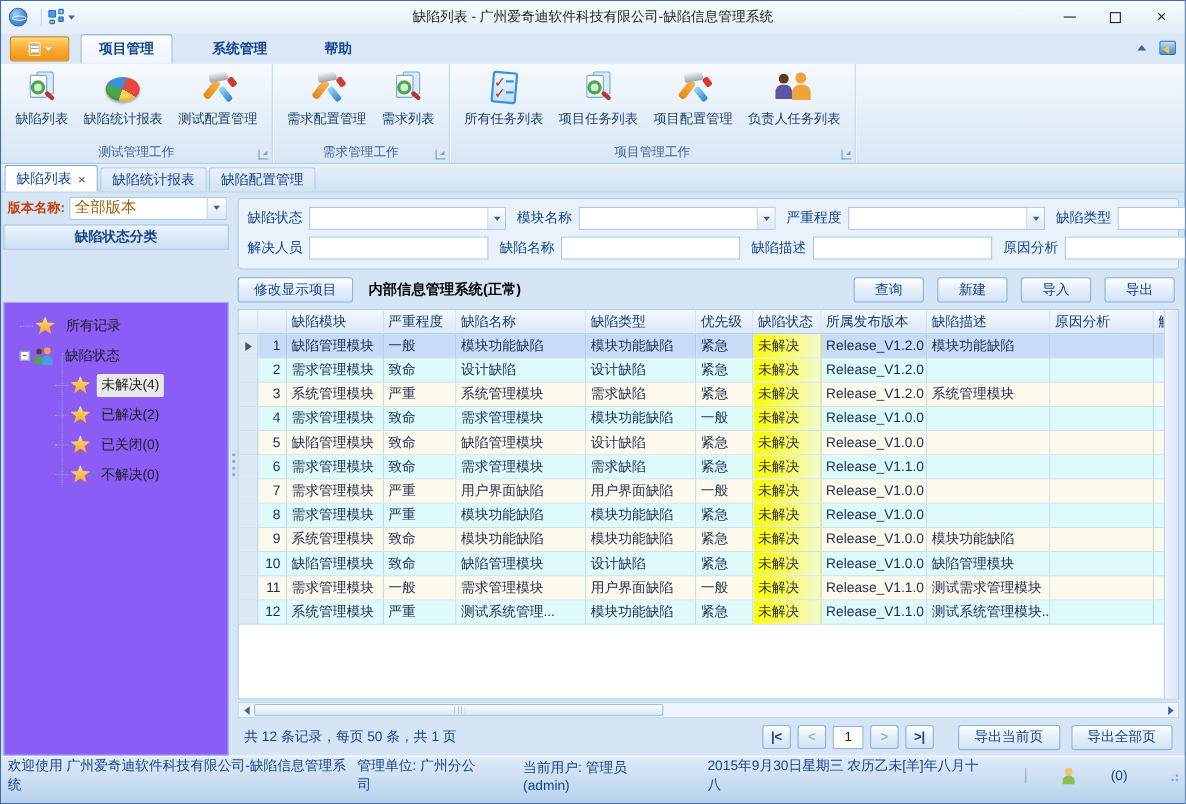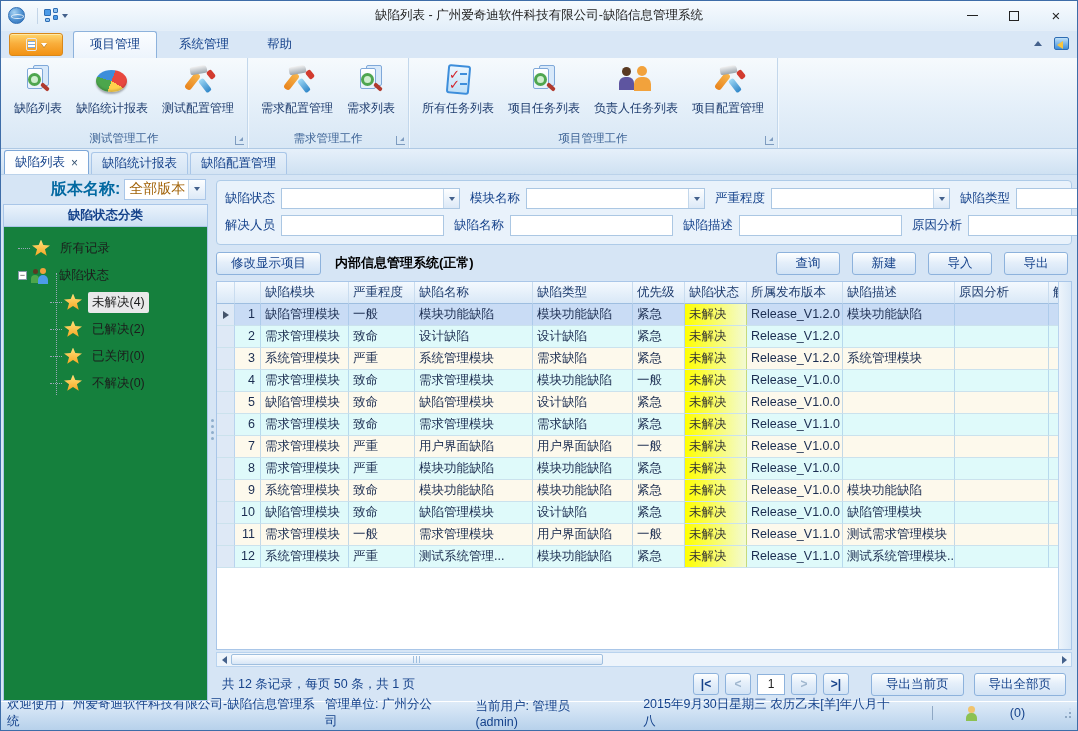--- a/index.html
+++ b/index.html
@@ -30,21 +30,21 @@
   .wbtn.close { font-size:15px; line-height:1; }
 
   
   .ribbontabs { height:27px; background:#D9E7F6; display:flex; align-items:flex-end; position:relative; }
   .appbtn { width:54px; height:23px; margin:0 10px 2px 8px; border-radius:3px; border:1px solid #D8881B;
             background:linear-gradient(#FFD76E,#F9AE3C 45%,#F29213); box-shadow:inset 0 1px 0 #FFE9A8;
             display:flex; align-items:center; justify-content:center; gap:4px; }
   .applist { width:11px; height:13px; background:#FFF; border-radius:2px; border:1px solid #E8E8E8;
              background-image:repeating-linear-gradient(#FFF 0 2px,#7FA8D9 2px 3px); background-clip:content-box; padding:2px 1px; }
   .appbtn .caret-d { border-top-color:#FFF; filter:drop-shadow(0 1px 0 rgba(0,0,0,.25)); }
-  .rtab { padding:4px 16px 5px; font-size:12.5px; color:#15428B; margin-right:6px; }
+  .rtab { padding:4px 16px 5px; font-size:12.5px; color:#15428B; margin-right:20px;font-weight:bold; }
   .rtab.active { background:linear-gradient(#FBFDFF,#EDF4FC); border:1px solid #8DB2DC; border-bottom:none;
                  border-radius:3px 3px 0 0; }
   .ribbon-right { position:absolute; right:8px; top:6px; display:flex; align-items:center; gap:12px; }
   .chev-up { width:0; height:0; border-left:4px solid transparent; border-right:4px solid transparent; border-bottom:5px solid #44618C; }
   .helpico { width:15px; height:13px; background:linear-gradient(#BFE0F8,#3D8EDB); border:1px solid #2E6DB4; border-radius:2px; position:relative; }
   .helpico::after { content:""; position:absolute; left:2px; top:3px; width:0; height:0; border-top:4px solid transparent; border-bottom:4px solid transparent; border-right:6px solid #F8C43C; }
 
   
   .ribbon { height:91px; background:linear-gradient(#F6FAFD,#E4EFF9 55%,#D8E7F5); border-bottom:1px solid #AFC9E4; display:flex; }
   .rgroup { position:relative; padding:2px 6px 16px; border-right:1px solid #C3D7EB; box-shadow:1px 0 0 #F2F8FD; }
@@ -87,27 +87,27 @@
   .doctabs { height:26px; background:linear-gradient(#E6F0FA,#CFE1F2); display:flex; align-items:flex-end; padding-left:3px; border-bottom:1px solid #BBD2EA; }
   .dtab { height:22px; display:flex; align-items:center; gap:6px; padding:0 10px; font-size:12.5px; color:#15428B;
           background:linear-gradient(#E6F0FA,#D4E4F4); border:1px solid #A9C6E8; border-bottom:none; border-radius:3px 3px 0 0; margin-right:2px; }
   .dtab.active { background:#FDFEFF; border-color:#7DA7D8; height:24px; }
   .dtab .x { font-size:12px; color:#33506F; line-height:1; }
 
   
   .main { flex:1; display:flex; min-height:0; padding:3px 2px 0 2px; }
   .leftpanel { width:205px; display:flex; flex-direction:column; }
   .versionrow { height:26px; display:flex; align-items:center; padding:0 2px 4px 4px; }
-  .versionrow label { font-weight:bold; font-size:16px; color:#0369a1; margin-right:4px; white-space:nowrap;margin-left:44px; }
+  .versionrow label { font-weight:bold; font-size:12px; color:#c2410c; margin-right:4px; white-space:nowrap; }
   .combo { flex:1; height:21px; background:#FFF; border:1px solid #A9C6E8; display:flex; align-items:center; }
   .combo .cval { flex:1; padding-left:4px; font-size:14px; color:#a16207; }
   .combo .cbtn { width:17px; height:100%; border-left:1px solid #C3D7EB; background:linear-gradient(#FDFEFF,#DCE9F7); display:flex; align-items:center; justify-content:center; }
   .panelhdr { height:23px; background:linear-gradient(#EAF3FC,#CCDFF3); border:1px solid #A9C6E8; display:flex; align-items:center; justify-content:center;
               font-weight:bold; font-size:12.5px; color:#15428B; }
-  .treebox { flex:1; background:#15803d; border:1px solid #A9C6E8; border-top:none; padding-top:8px; position:relative; overflow:hidden; }
+  .treebox { flex:1; background:#8b5cf6; border:1px solid #A9C6E8; border-top:none; padding-top:8px; position:relative; overflow:hidden;margin-top:48px; }
   .titem { height:27px; display:flex; align-items:center; position:relative; }
   .titem.lvl1 { padding-left:14px; }
   .titem.lvl2 { padding-left:46px; }
   .conn { width:12px; border-top:1px dotted #9AA7B8; margin-right:2px; }
   .expander { width:9px; height:9px; border:1px solid #8899AA; background:#FFF; font-size:9px; line-height:7px; text-align:center; color:#444; margin-right:4px; }
   .ticon { width:19px; height:18px; position:relative; margin-right:5px; flex:none; }
   .ticon i { position:absolute; display:block; }
   .star { width:18px; height:17px; background:linear-gradient(#FFE27A,#F5A21D); filter:drop-shadow(0 1px 1px rgba(140,90,0,.5));
           clip-path:polygon(50% 0%,63% 33%,100% 36%,72% 58%,82% 96%,50% 73%,18% 96%,28% 58%,0% 36%,37% 33%); }
   .sp1h { left:2px; top:2px; width:5px; height:5px; border-radius:50%; background:#5A3A22; }
@@ -172,21 +172,21 @@
   
   .pager { height:34px; display:flex; align-items:center; }
   .pgsummary { font-size:12.5px; color:#15428B; margin-left:6px; }
   .pgnav { margin-left:auto; display:flex; align-items:center; gap:6px; }
   .navbtn { width:26px; height:22px; font-size:12px; font-weight:bold; padding:0; }
   .navbtn.dis { color:#9FB6CE; }
   .pageinput { width:28px; height:21px; border:1px solid #8DB2DC; text-align:center; font-size:12px; color:#222; }
   .pgexport { display:flex; gap:10px; margin:0 6px 0 22px; }
 
   
-  .statusbar { height:29px; background:linear-gradient(#DEEBF8,#B7D1EB); border-top:1px solid #FFF; display:flex; align-items:flex-end; padding:0 6px; color:#15428B; }
+  .statusbar { height:43px; background:linear-gradient(#DEEBF8,#B7D1EB); border-top:1px solid #FFF; display:flex; align-items:flex-start; padding:0 6px; color:#15428B; }
   .sb-left { font-size:12.5px; }
   .sb-right { margin-left:auto; display:flex; align-items:center; gap:32px; font-size:12.5px; }
   .sb-sep { width:1px; height:14px; background:#8FA8C4; }
   .person { width:13px; height:15px; position:relative; }
   .person i { position:absolute; display:block; }
   .person .ph { left:3px; top:0; width:7px; height:7px; border-radius:50%; background:#F0C36D; }
   .person .pb { left:1px; top:7px; width:11px; height:8px; border-radius:5px 5px 0 0; background:#8CC152; }
   .grip3 { width:10px; height:10px; position:relative; margin-left:4px; }
   .grip3::after { content:""; position:absolute; right:0; bottom:0; width:2px; height:2px; background:#8FA8C4;
                   box-shadow:-4px 0 #8FA8C4,0 -4px #8FA8C4,-8px 0 #C9DCF0,0 -8px #C9DCF0,-4px -4px #C9DCF0; }
@@ -305,35 +305,35 @@
           <span class="ric">
               <i class="pg pgb"></i>
               <i class="pg pgf"></i>
               <i class="mag"></i>
               <i class="magh"></i>
             </span>
           <span class="rlbl">项目任务列表</span>
         </div>
           <div class="rbtn">
           <span class="ric">
+              <i class="t-ham"></i>
+              <i class="t-hamhead"></i>
+              <i class="t-scr"></i>
+              <i class="t-scrtip"></i>
+            </span>
+          <span class="rlbl">项目配置管理</span>
+        </div>
+          <div class="rbtn">
+          <span class="ric">
               <i class="pp1h"></i>
               <i class="pp1b"></i>
               <i class="pp2h"></i>
               <i class="pp2b"></i>
             </span>
           <span class="rlbl">负责人任务列表</span>
-        </div>
-          <div class="rbtn">
-          <span class="ric">
-              <i class="t-ham"></i>
-              <i class="t-hamhead"></i>
-              <i class="t-scr"></i>
-              <i class="t-scrtip"></i>
-            </span>
-          <span class="rlbl">项目配置管理</span>
         </div>
         </div>
      <div class="glabel">项目管理工作</div>
      <span class="launcher"></span>
    </div>
     </div>
 
   <div class="doctabs">
       <div class="dtab active">
      <span>缺陷列表</span>

